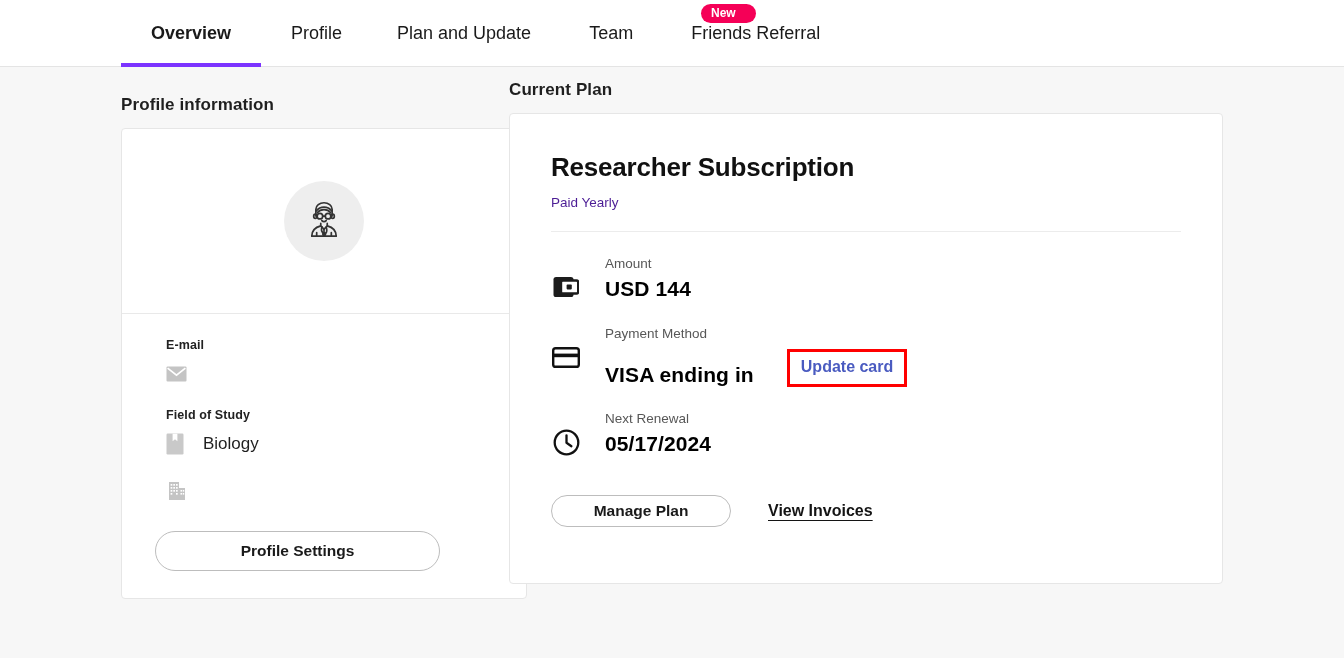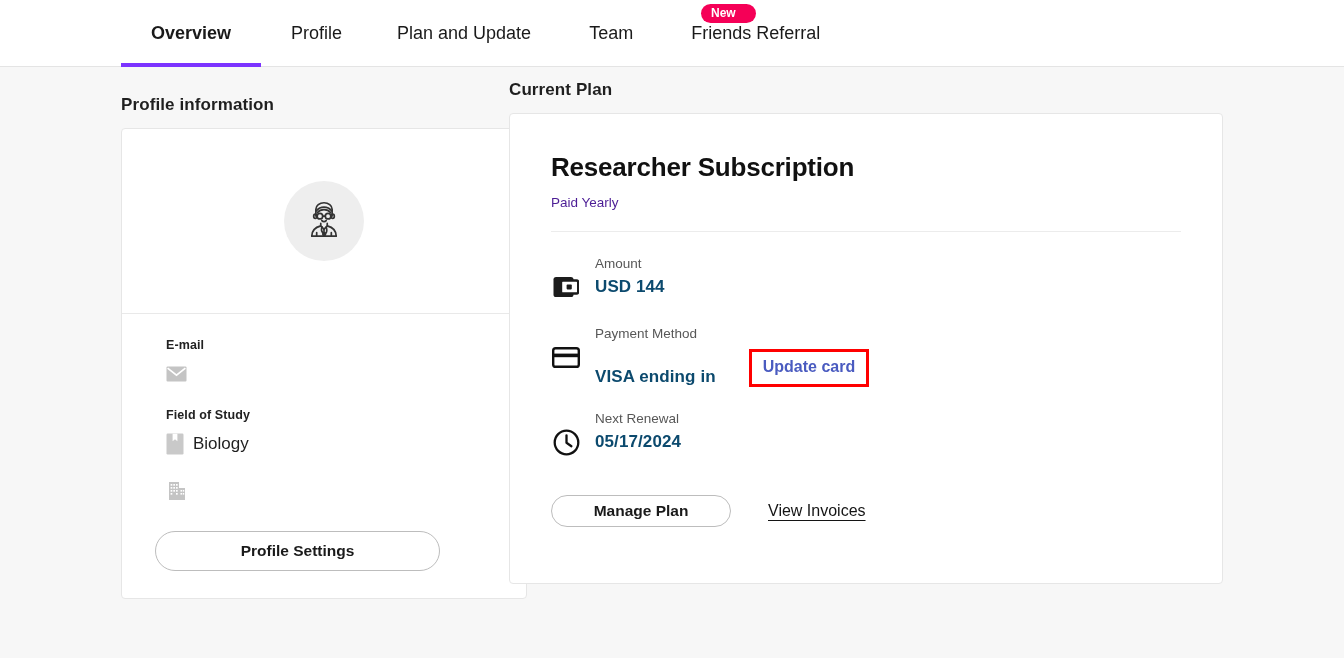--- a/index.html
+++ b/index.html
@@ -119,20 +119,21 @@
   .field-label {
     font-size: 12.5px;
     font-weight: 700;
     color: #222222;
     margin-bottom: 10px;
     letter-spacing: .1px;
   }
   .field-row {
     display: flex;
     align-items: center;
+    gap: 10px;
     min-height: 24px;
   }
   .field-value {
     font-size: 16px;
     color: #1f1f1f;
   }
   .field-value.redacted { color: transparent; }
   .field-block { margin-bottom: 22px; }
   .field-block.last { margin-bottom: 0; }
 
@@ -186,41 +187,41 @@
   }
   .plan-divider {
     height: 1px;
     background: #ececec;
     margin: 21px 0 0 0;
   }
 
   .plan-row {
     display: flex;
     align-items: flex-start;
-    gap: 14px;
+    gap: 24px;
     margin-top: 24px;
   }
   .plan-row .row-icon {
     width: 30px; height: 30px;
     display: flex;
     align-items: center;
     justify-content: center;
     margin-top: 16px;
     flex: 0 0 30px;
   }
   .plan-row .row-text { display: flex; flex-direction: column; }
   .row-label {
     font-size: 13.5px;
     color: #575757;
     margin-bottom: 6px;
   }
   .row-value {
-    font-size: 17px;
-    font-weight: 700;
-    color: #0c4a6e;
+    font-size: 21px;
+    font-weight: 700;
+    color: #000000;
     letter-spacing: .1px;
   }
 
   .payment-line { display: flex; align-items: flex-end; }
   .update-card-wrap {
     margin-left: 33px;
     border: 3px solid #ff0000;
     padding: 6px 11px 8px 11px;
     display: inline-block;
     align-self: center;
@@ -236,21 +237,21 @@
 
   .plan-actions {
     display: flex;
     align-items: center;
     margin-top: 38px;
   }
   .manage-plan-btn { width: 180px; height: 32px; }
   .view-invoices {
     margin-left: 37px;
     font-size: 16px;
-    font-weight: 400;
+    font-weight: 700;
     color: #141414;
     text-decoration: underline;
     text-underline-offset: 4px;
     cursor: pointer;
   }
 
   
   .bottom-strip {
     position: absolute;
     left: 0; right: 0;

